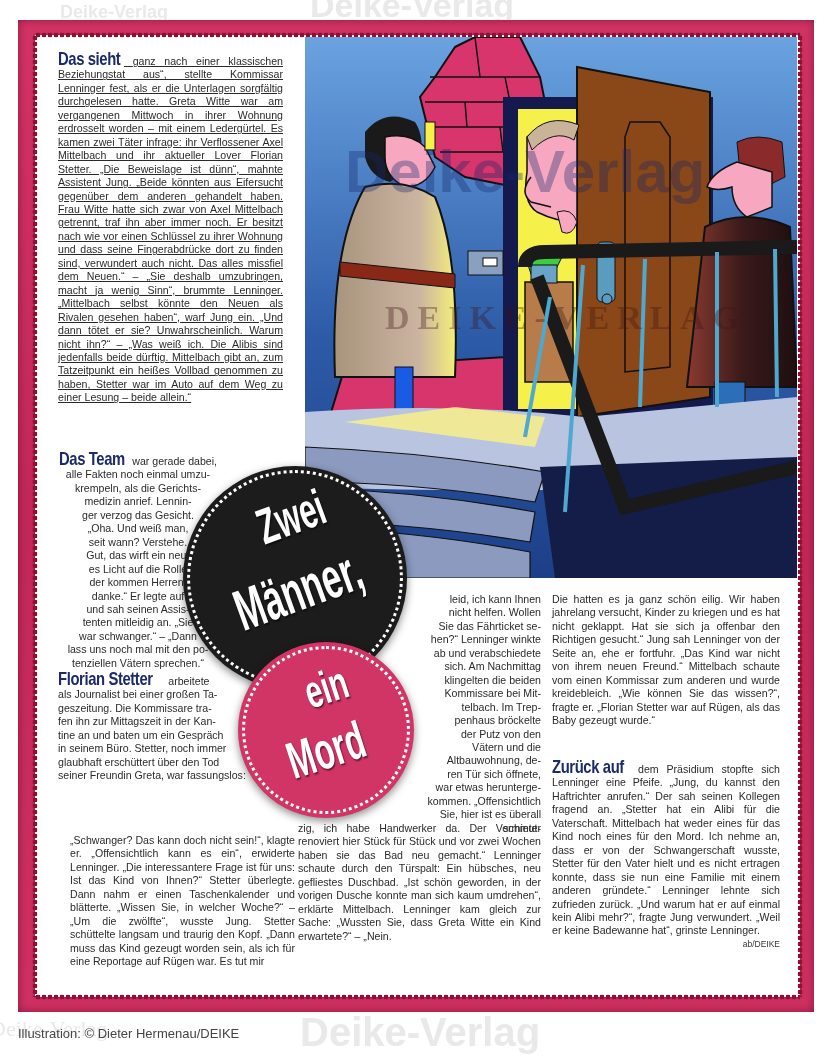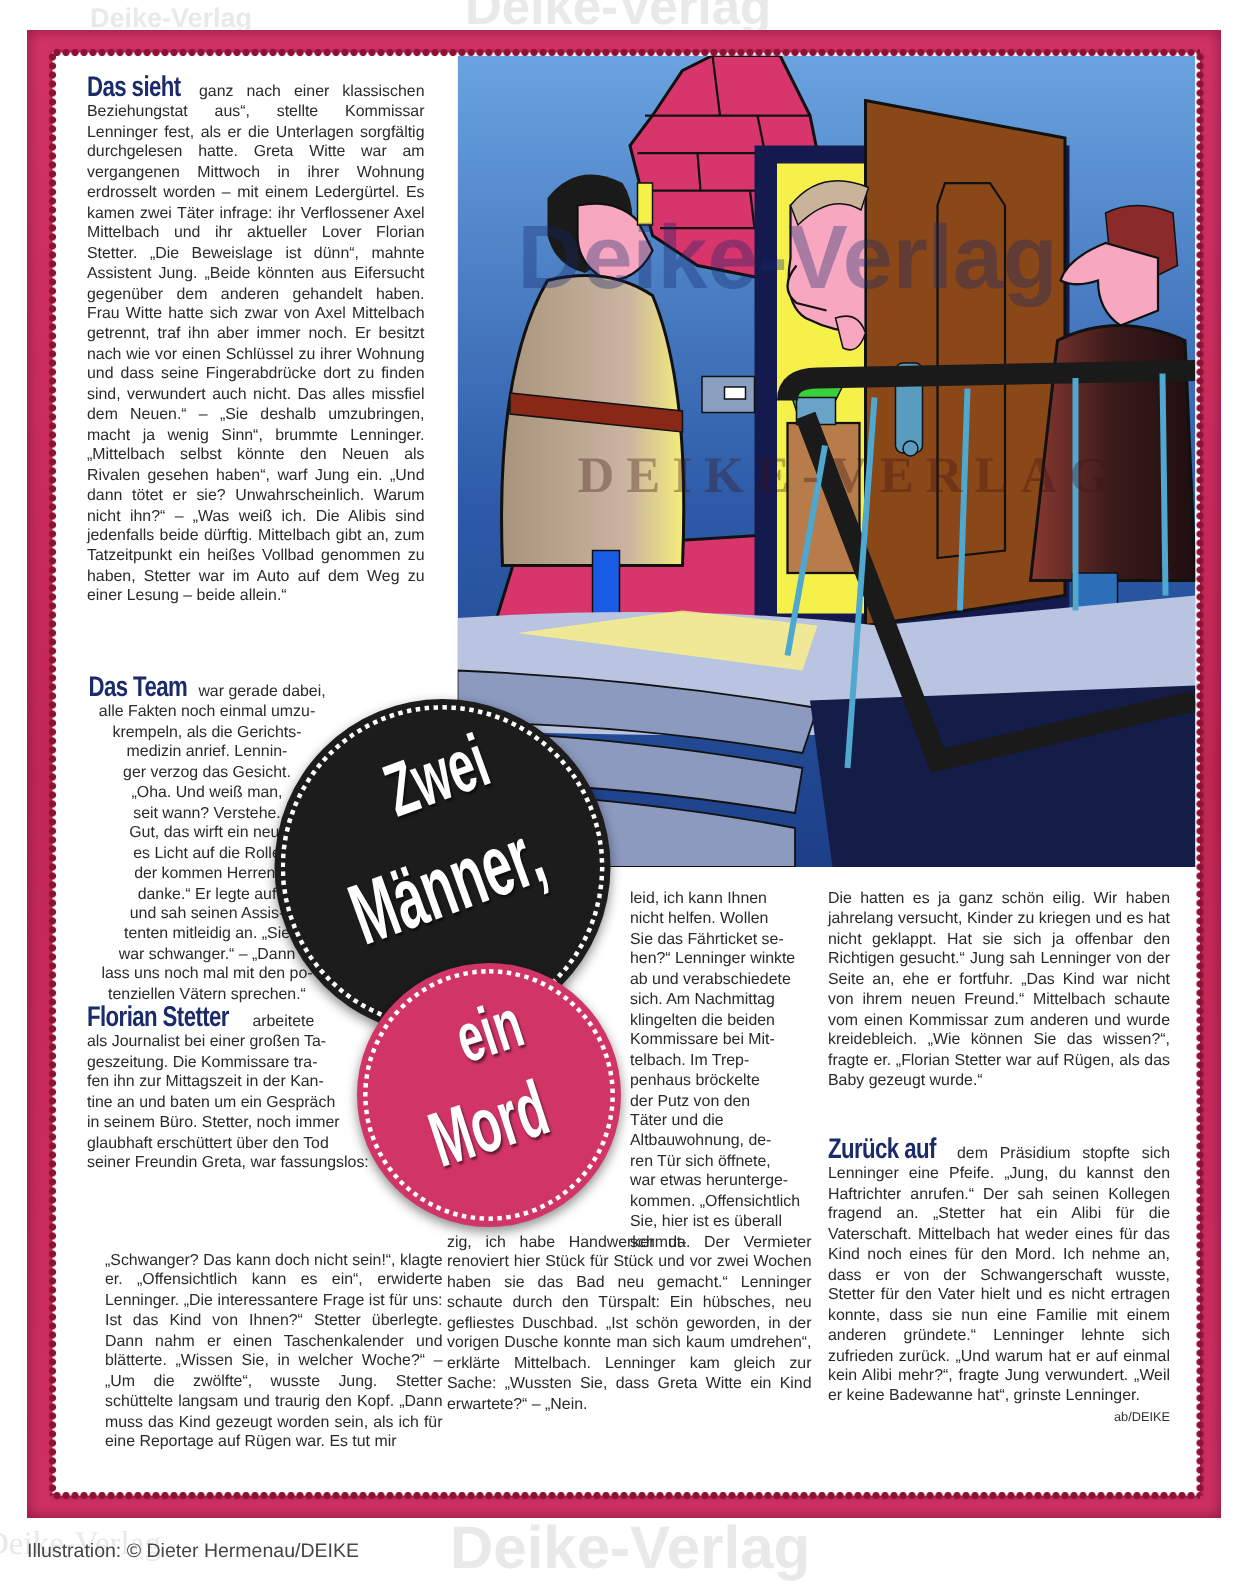--- a/index.html
+++ b/index.html
@@ -142,21 +142,21 @@
         <line x1="278" y1="228" x2="260" y2="475"></line>
       <line x1="340" y1="222" x2="335" y2="370"></line>
         <line x1="412" y1="215" x2="412" y2="370"></line>
       <line x1="470" y1="212" x2="472" y2="360"></line>
     </g>
   </svg>
   <div class="wm" style="left:40px;top:100px;font-size:60px;color:rgba(20,40,110,0.35);">Deike-Verlag</div>
   <div class="wm" style="left:80px;top:262px;font-size:34px;letter-spacing:8px;color:rgba(60,20,20,0.35);font-family:'Liberation Serif',serif;">DEIKE-VERLAG</div>
 </div>
 
-<div class="col" style="left:58px;top:52px;width:225px;">
+<div class="col" style="left:58px;top:52px;width:225px;text-decoration:underline;">
   <p class="para"><span class="lead">Das sieht</span> <span>ganz nach einer klassischen Beziehungstat aus“, stellte Kommissar Lenninger fest, als er die Unterlagen sorgfältig durchgelesen hatte. Greta Witte war am vergangenen Mittwoch in ihrer Wohnung erdrosselt worden – mit einem Ledergürtel. Es kamen zwei Täter infrage: ihr Verflossener Axel Mittelbach und ihr aktueller Lover Florian Stetter. „Die Beweislage ist dünn“, mahnte Assistent Jung. „Beide könnten aus Eifersucht gegenüber dem anderen gehandelt haben. Frau Witte hatte sich zwar von Axel Mittelbach getrennt, traf ihn aber immer noch. Er besitzt nach wie vor einen Schlüssel zu ihrer Wohnung und dass seine Fingerabdrücke dort zu finden sind, verwundert auch nicht. Das alles missfiel dem Neuen.“ – „Sie deshalb umzubringen, macht ja wenig Sinn“, brummte Lenninger. „Mittelbach selbst könnte den Neuen als Rivalen gesehen haben“, warf Jung ein. „Und dann tötet er sie? Unwahrscheinlich. Warum nicht ihn?“ – „Was weiß ich. Die Alibis sind jedenfalls beide dürftig. Mittelbach gibt an, zum Tatzeitpunkt ein heißes Vollbad genommen zu haben, Stetter war im Auto auf dem Weg zu einer Lesung – beide allein.“</span></p>
 </div>
 
 <div class="col" style="left:58px;top:452px;width:160px;text-align:center;">
   <p class="para"><span class="lead">Das Team</span> <span>war gerade dabei,</span><br>
   <span>alle Fakten noch einmal umzu-</span><br>
   <span>krempeln, als die Gerichts-</span><br>
   <span>medizin anrief. Lennin-</span><br>
   <span>ger verzog das Gesicht.</span><br>
   <span>„Oha. Und weiß man,</span><br>
@@ -179,34 +179,34 @@
   <span>fen ihn zur Mittagszeit in der Kan-</span><br>
   <span>tine an und baten um ein Gespräch</span><br>
   <span>in seinem Büro. Stetter, noch immer</span><br>
   <span>glaubhaft erschüttert über den Tod</span><br>
   <span>seiner Freundin Greta, war fassungslos:</span></p>
 </div>
 <div class="col" style="left:70px;top:834px;width:225px;">
   <p class="para">„Schwanger? Das kann doch nicht sein!“, klagte er. „Offensichtlich kann es ein“, erwiderte Lenninger. „Die interessantere Frage ist für uns: Ist das Kind von Ihnen?“ Stetter überlegte. Dann nahm er einen Taschenkalender und blätterte. „Wissen Sie, in welcher Woche?“ – „Um die zwölfte“, wusste Jung. Stetter schüttelte langsam und traurig den Kopf. „Dann muss das Kind gezeugt worden sein, als ich für eine Reportage auf Rügen war. Es tut mir</p>
 </div>
 
-<div class="col" style="left:420px;top:593px;width:121px;text-align:left;">
+<div class="col" style="left:420px;top:593px;width:121px;text-align:right;">
   <p class="para">
   <span>leid, ich kann Ihnen</span><br>
   <span>nicht helfen. Wollen</span><br>
   <span>Sie das Fährticket se-</span><br>
   <span>hen?“ Lenninger winkte</span><br>
   <span>ab und verabschiedete</span><br>
   <span>sich. Am Nachmittag</span><br>
   <span>klingelten die beiden</span><br>
   <span>Kommissare bei Mit-</span><br>
   <span>telbach. Im Trep-</span><br>
   <span>penhaus bröckelte</span><br>
   <span>der Putz von den</span><br>
-  <span>Täter und die</span><br>
+  <span>Vätern und die</span><br>
   <span>Altbauwohnung, de-</span><br>
   <span>ren Tür sich öffnete,</span><br>
   <span>war etwas herunterge-</span><br>
   <span>kommen. „Offensichtlich</span><br>
   <span>Sie, hier ist es überall schmut-</span></p>
 </div>
 <div class="col" style="left:298px;top:822px;width:243px;">
   <p class="para">zig, ich habe Handwerker da. Der Vermieter renoviert hier Stück für Stück und vor zwei Wochen haben sie das Bad neu gemacht.“ Lenninger schaute durch den Türspalt: Ein hübsches, neu gefliestes Duschbad. „Ist schön geworden, in der vorigen Dusche konnte man sich kaum umdrehen“, erklärte Mittelbach. Lenninger kam gleich zur Sache: „Wussten Sie, dass Greta Witte ein Kind erwartete?“ – „Nein.</p>
 </div>
 

